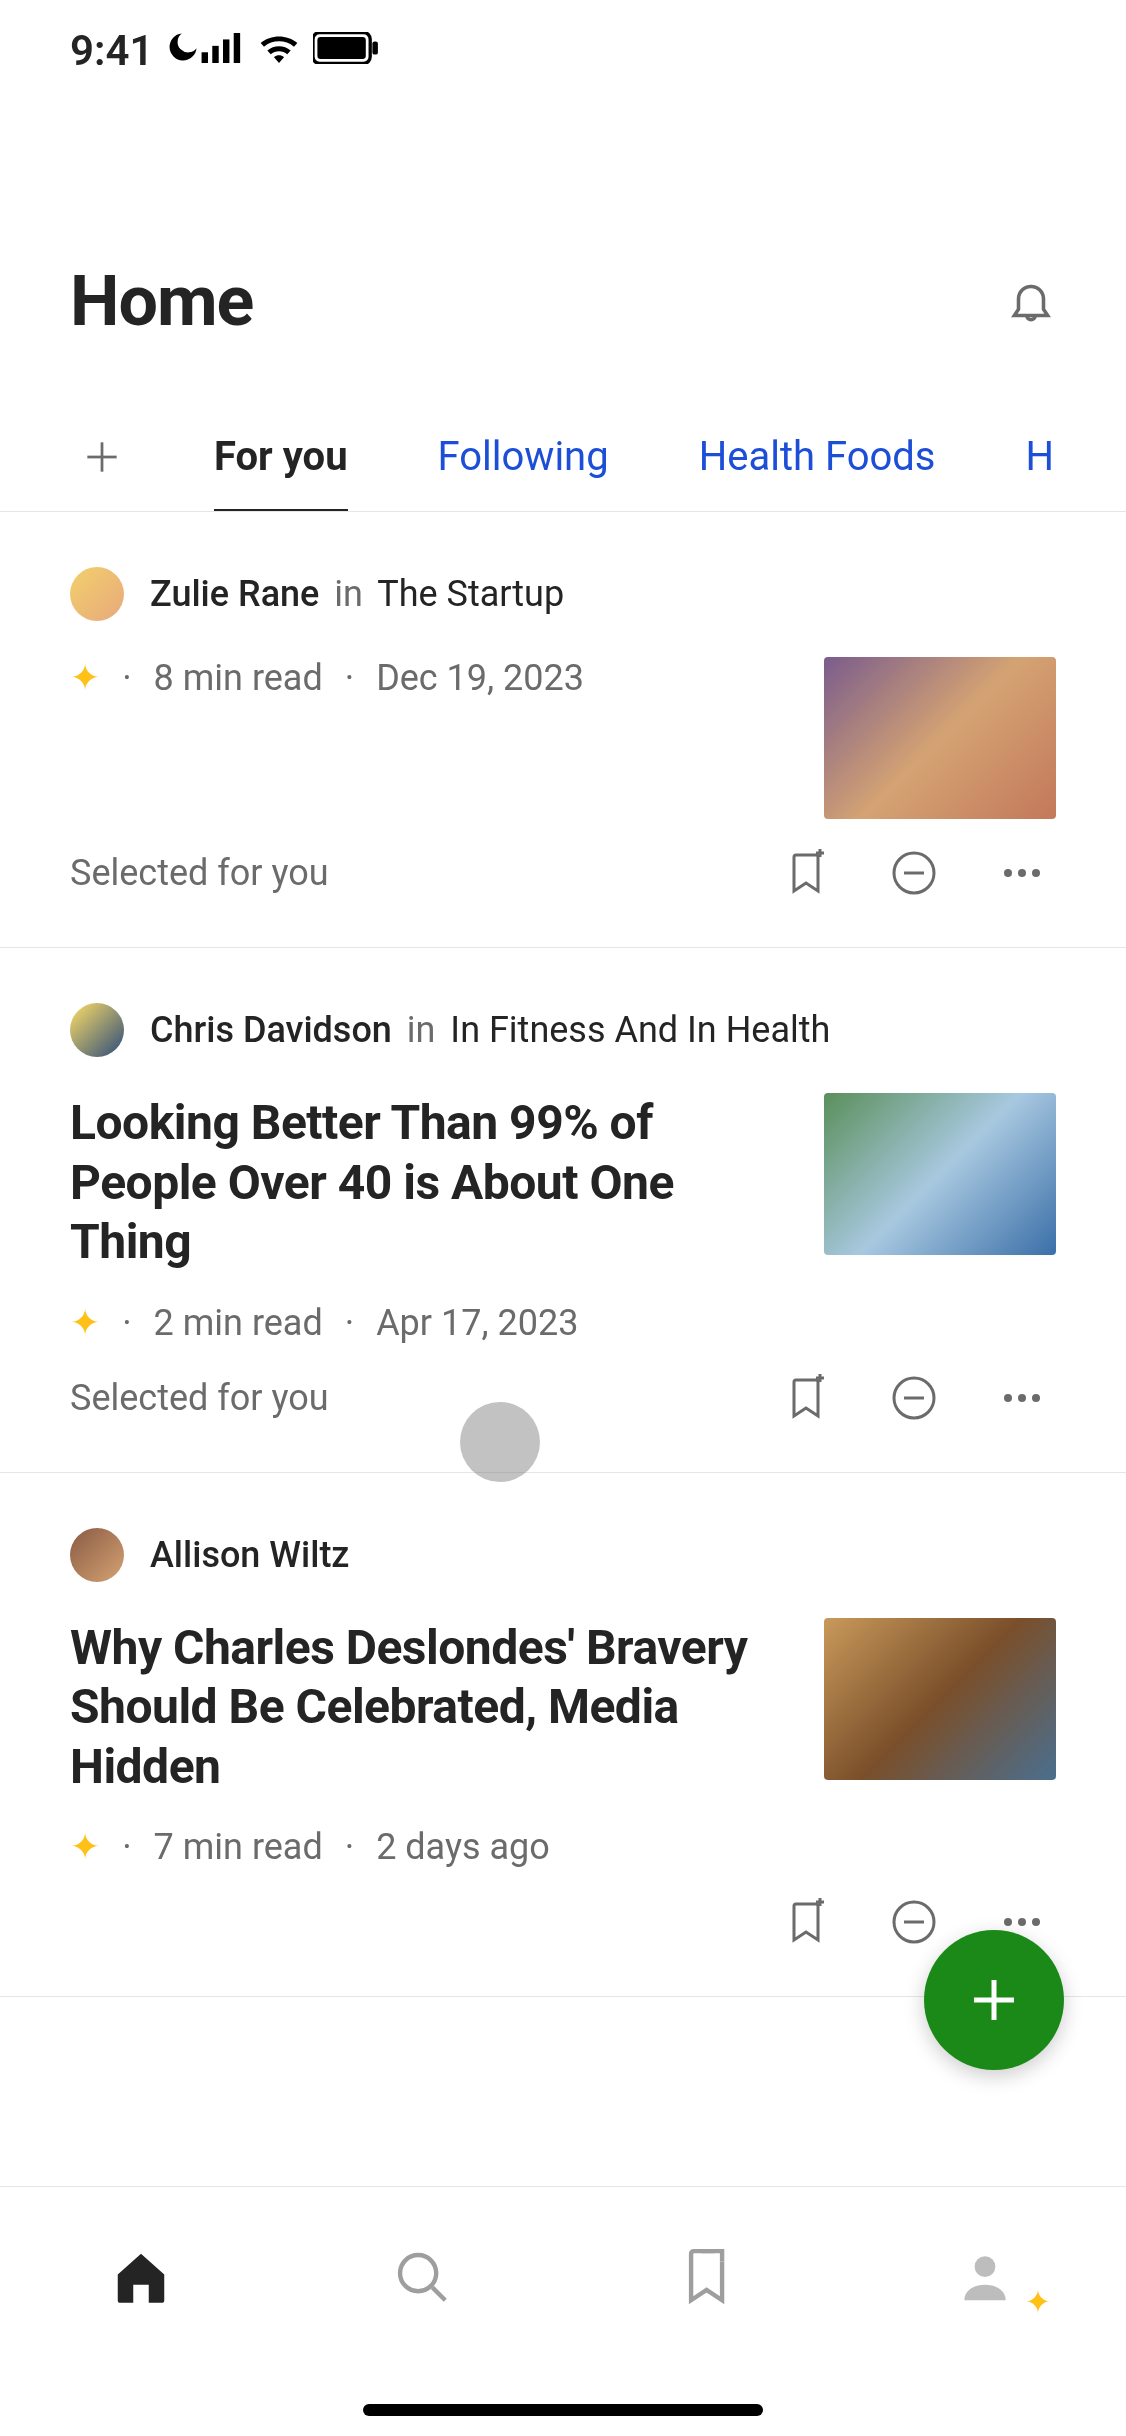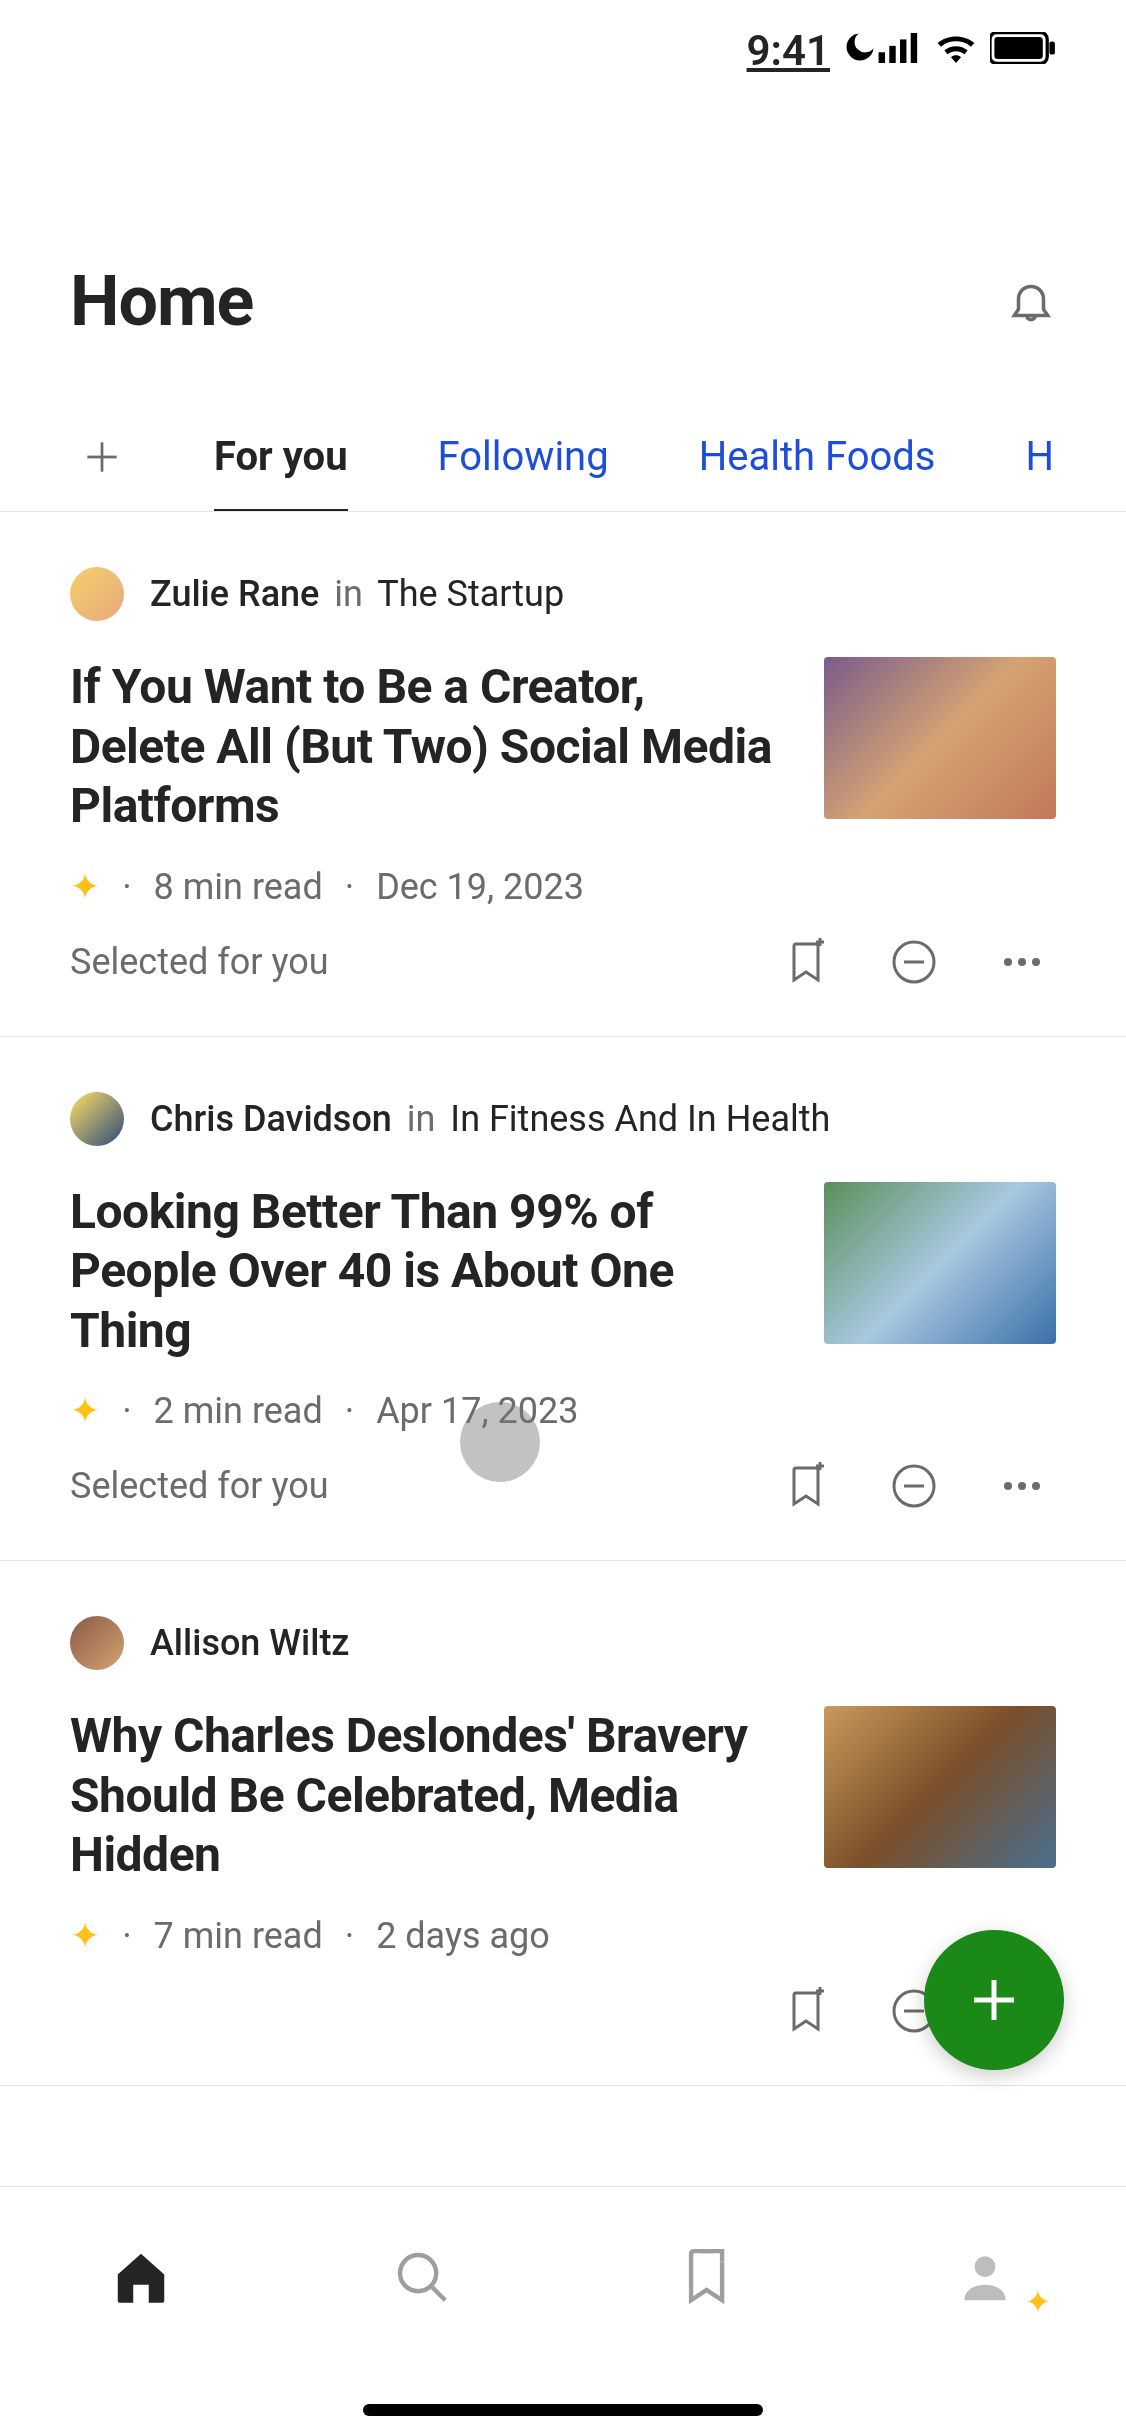--- a/index.html
+++ b/index.html
@@ -11,23 +11,22 @@
     color: #242424;
     position: relative;
     overflow: hidden;
   }
 
   
   .status-bar {
     height: 100px;
     display: flex;
     align-items: center;
-    justify-content: flex-end;
+    justify-content: flex-start;
     padding: 0 70px 0 70px;
-    text-decoration: underline;
   }
   .status-left {
     display: flex;
     align-items: center;
     gap: 12px;
     font-size: 42px;
     font-weight: 600;
   }
   .status-right {
     display: flex;
@@ -313,21 +312,20 @@
     <div class="byline">
       <div class="avatar" style="background:linear-gradient(135deg,#f2d16b,#e8a87c);"></div>
       <span>
         <span class="author">Zulie Rane</span>
         <span class="in-word">in</span>
         <span class="pub">The Startup</span>
       </span>
     </div>
     <div class="card-body">
       <div class="card-text">
-        <div class="title">If You Want to Be a Creator, Delete All (But Two) Social Media Platforms</div>
         <div class="meta-row">
           <span class="star">✦</span>
           <span class="dot">·</span>
           <span>8  min read</span>
           <span class="dot">·</span>
           <span>Dec 19, 2023</span>
         </div>
       </div>
       <div class="thumb a"></div>
     </div>

